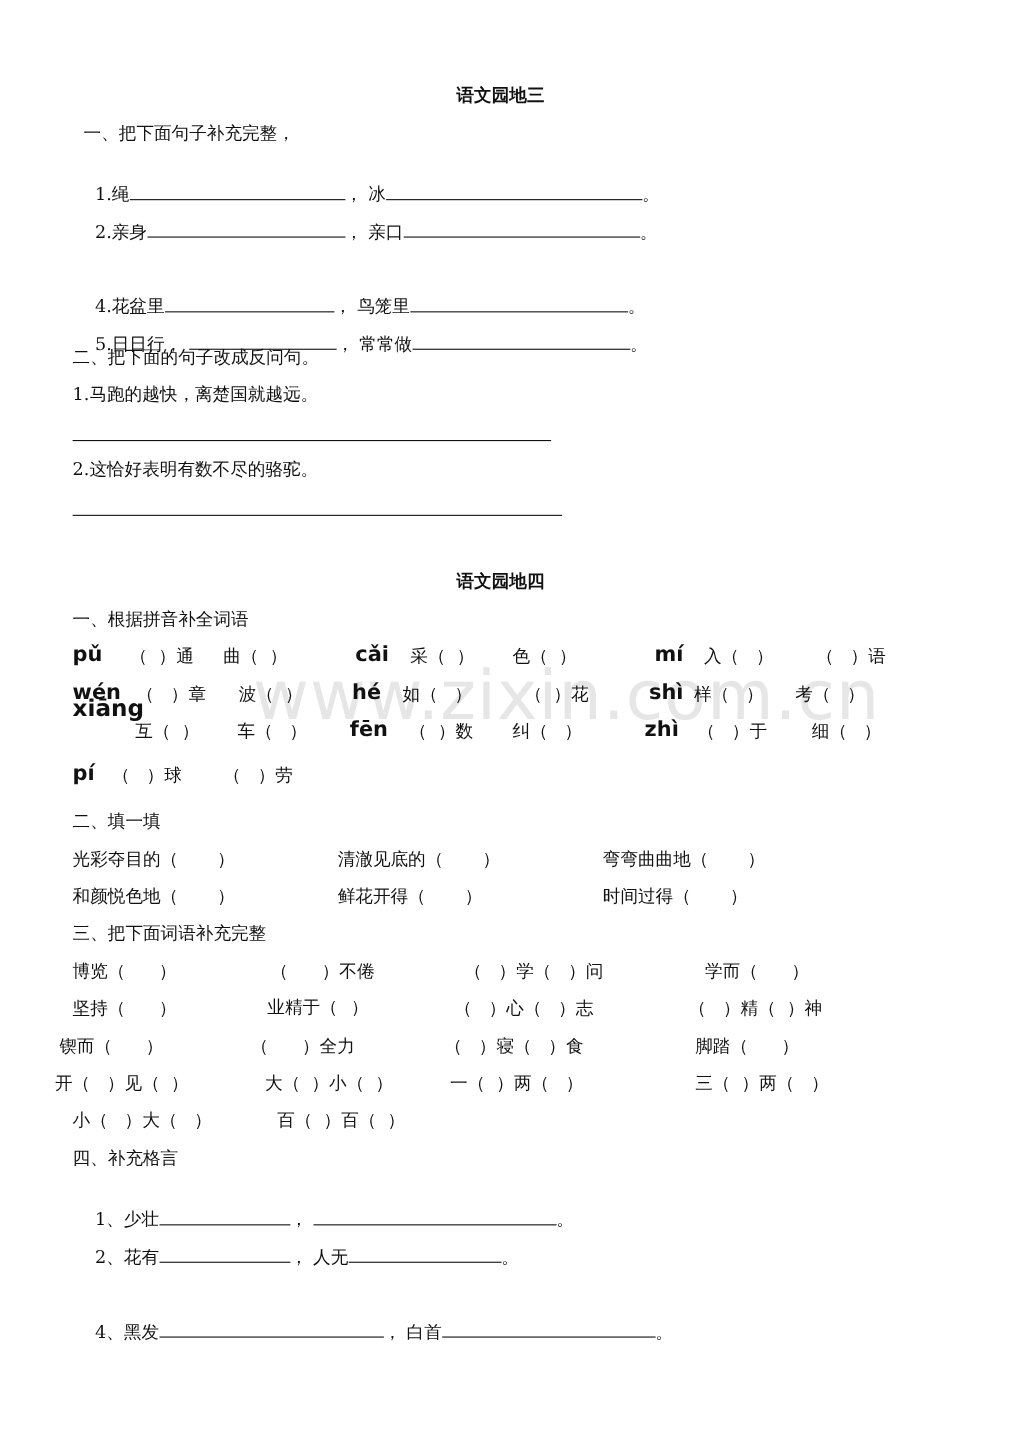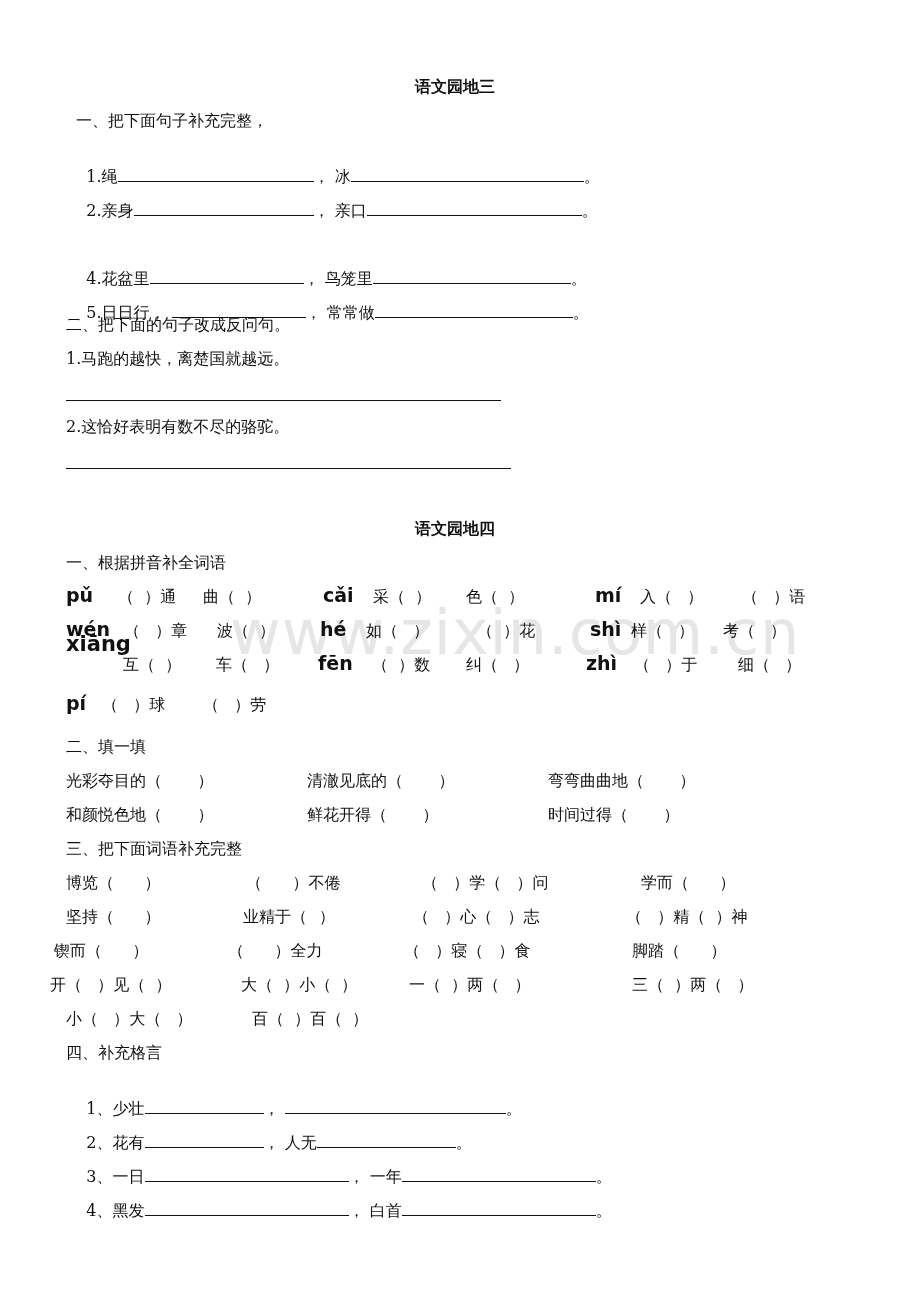--- a/index.html
+++ b/index.html
@@ -119,20 +119,17 @@
   <div class="t fg" style="left:252px;top:1009px;">百（  ）百（  ）</div>
 
   <div class="t fg" style="left:66px;top:1043px;">四、补充格言</div>
 
   <div class="t fg" style="left:66px;top:1077px;">
     <span>1、</span><span>少壮</span><span class="blank" style="width:119px;"></span><span>，</span> <span class="blank" style="width:221px;"></span><span>。</span>
   </div>
   <div class="t fg" style="left:66px;top:1111px;">
     <span>2、</span><span>花有</span><span class="blank" style="width:119px;"></span><span>，</span> <span>人无</span><span class="blank" style="width:139px;"></span><span>。</span>
   </div>
-  <div class="t fg" style="left:66px;top:1145px;">
-    <span>3、</span><span>一日</span><span class="blank" style="width:204px;"></span><span>，</span> <span>一年</span><span class="blank" style="width:194px;"></span><span>。</span>
-  </div>
   <div class="t fg" style="left:66px;top:1179px;">
     <span>4、</span><span>黑发</span><span class="blank" style="width:204px;"></span><span>，</span> <span>白首</span><span class="blank" style="width:194px;"></span><span>。</span>
   </div>
 
 </div>
 
 </body></html>

